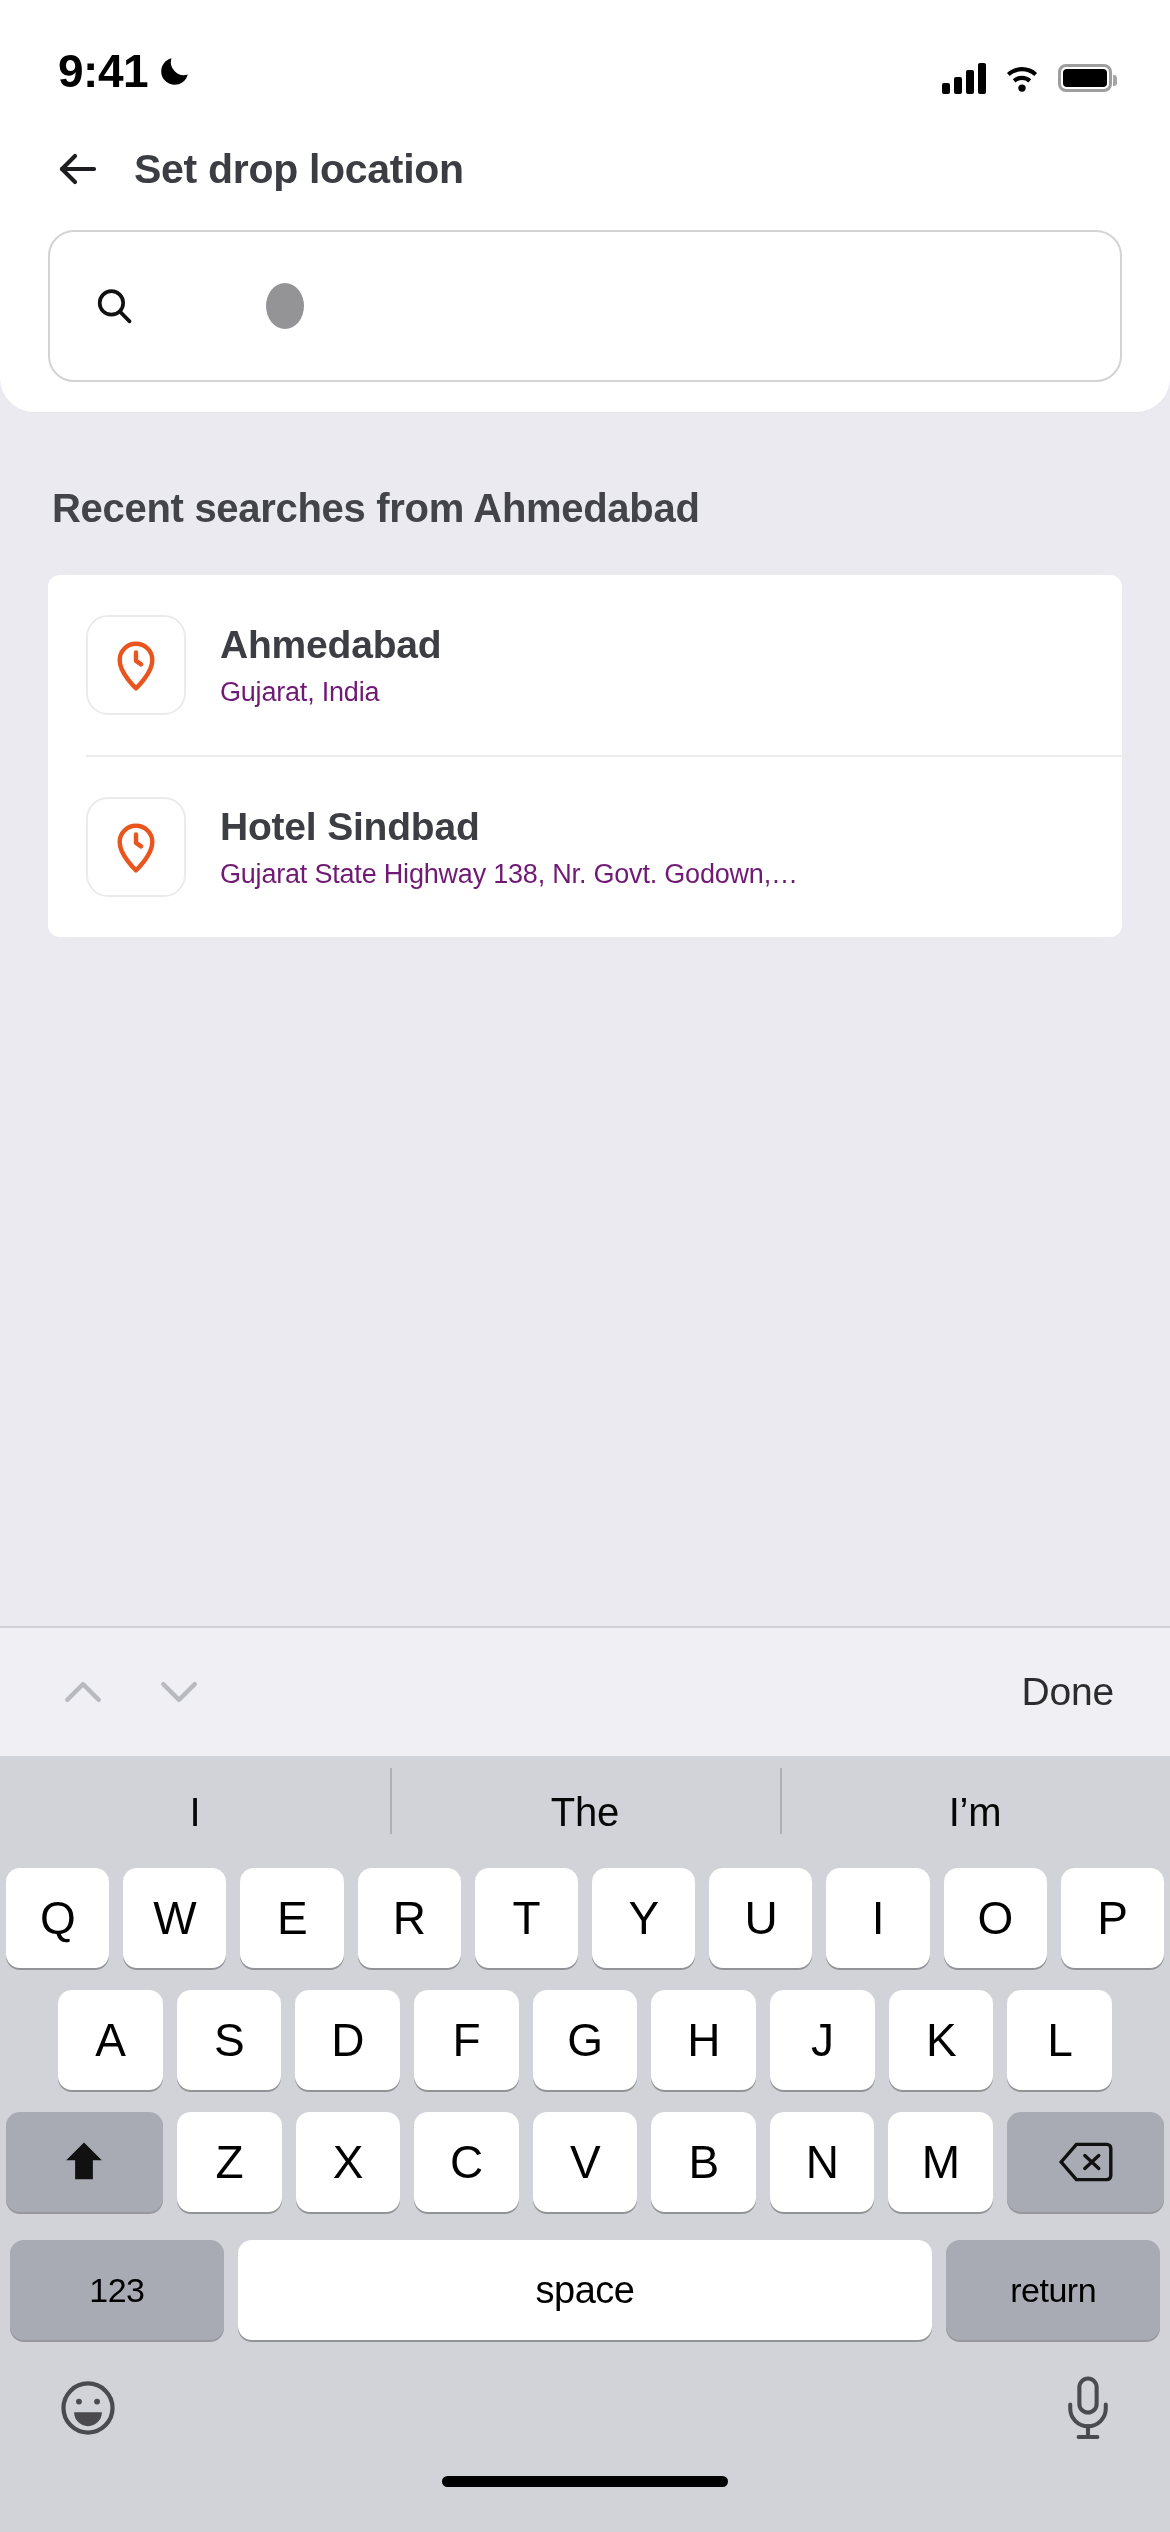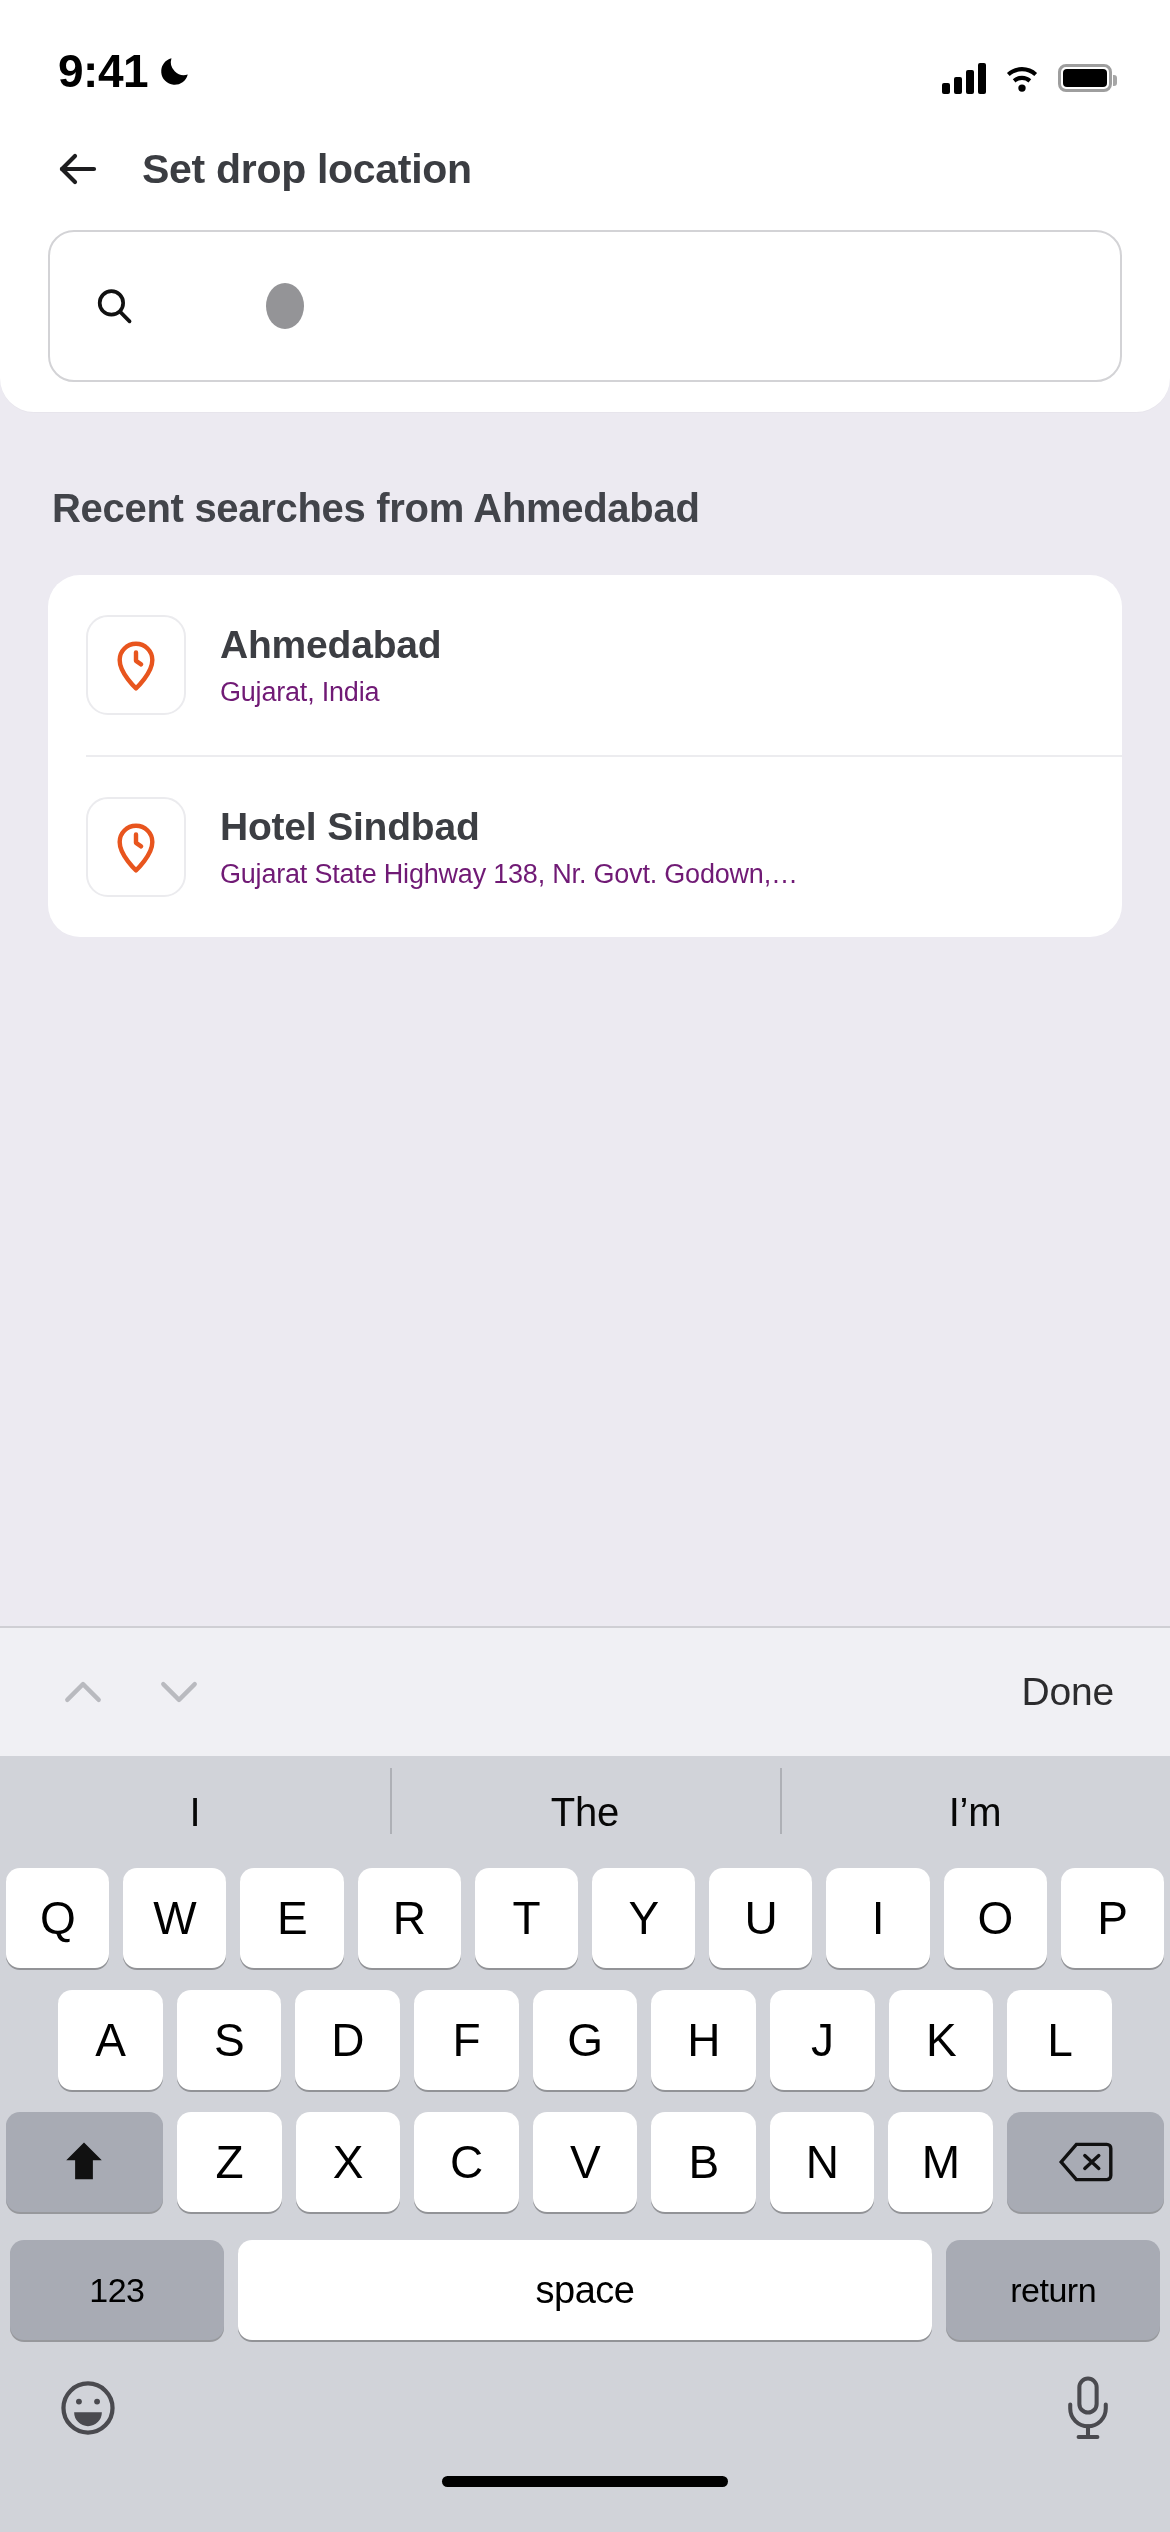--- a/index.html
+++ b/index.html
@@ -64,21 +64,21 @@
     border-radius: 0 0 34px 34px;
     padding-bottom: 30px;
     flex: 0 0 auto;
     box-shadow: 0 1px 0 rgba(0,0,0,0.02);
   }
   .header {
     height: 122px;
     display: flex;
     align-items: center;
     padding: 0 54px;
-    gap: 40px;
+    gap: 32px;
   }
   .back-arrow { width: 48px; height: 48px; display:block; flex:0 0 48px; }
   .page-title {
     font-size: 41px;
     font-weight: 700;
     color: #3b3d42;
     letter-spacing: -0.3px;
   }
 
   
@@ -115,21 +115,21 @@
   }
   .section-title {
     font-size: 40px;
     font-weight: 700;
     color: #42444a;
     letter-spacing: -0.3px;
     padding: 58px 4px 44px 4px;
   }
   .card {
     background: #ffffff;
-    border-radius: 32px;
+    border-radius: 12px;
     overflow: hidden;
   }
   .list-item {
     display: flex;
     align-items: center;
     padding: 40px 38px;
     gap: 34px;
   }
   .divider {
     height: 2px;

